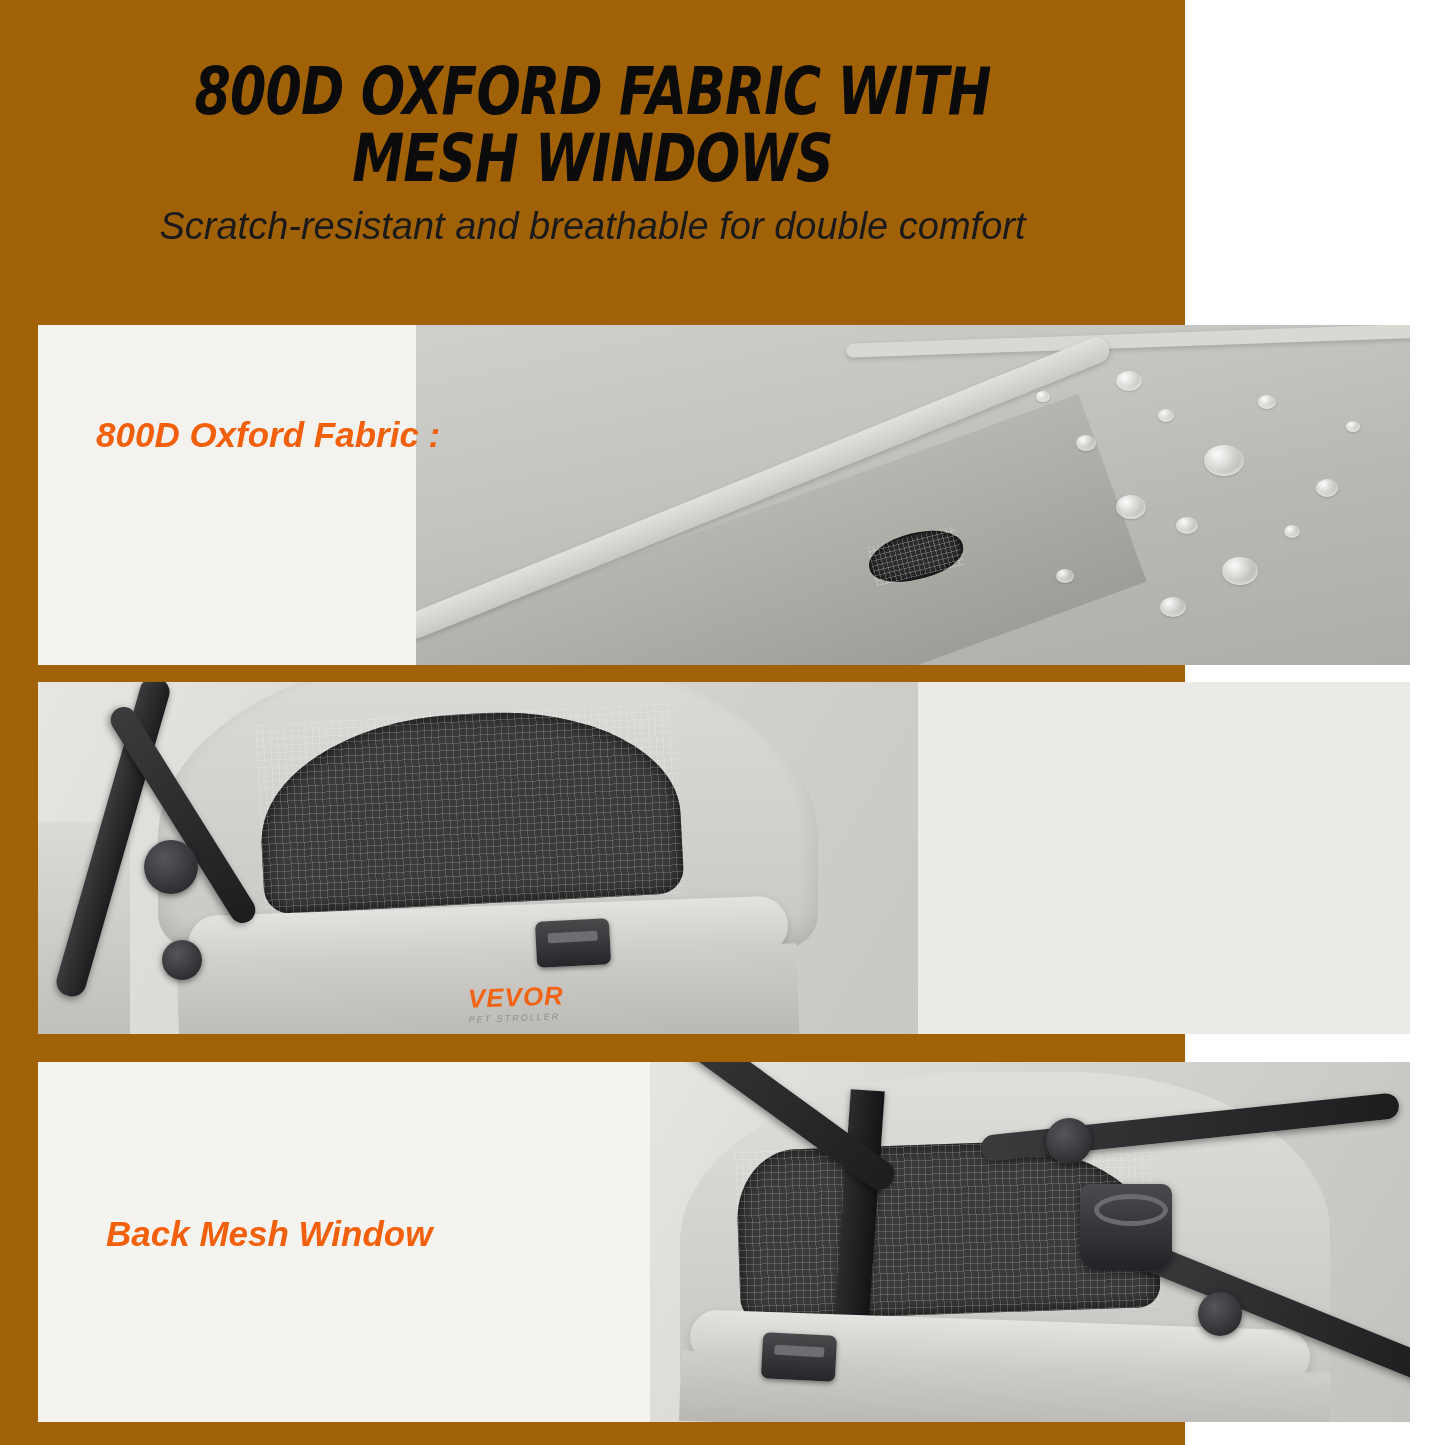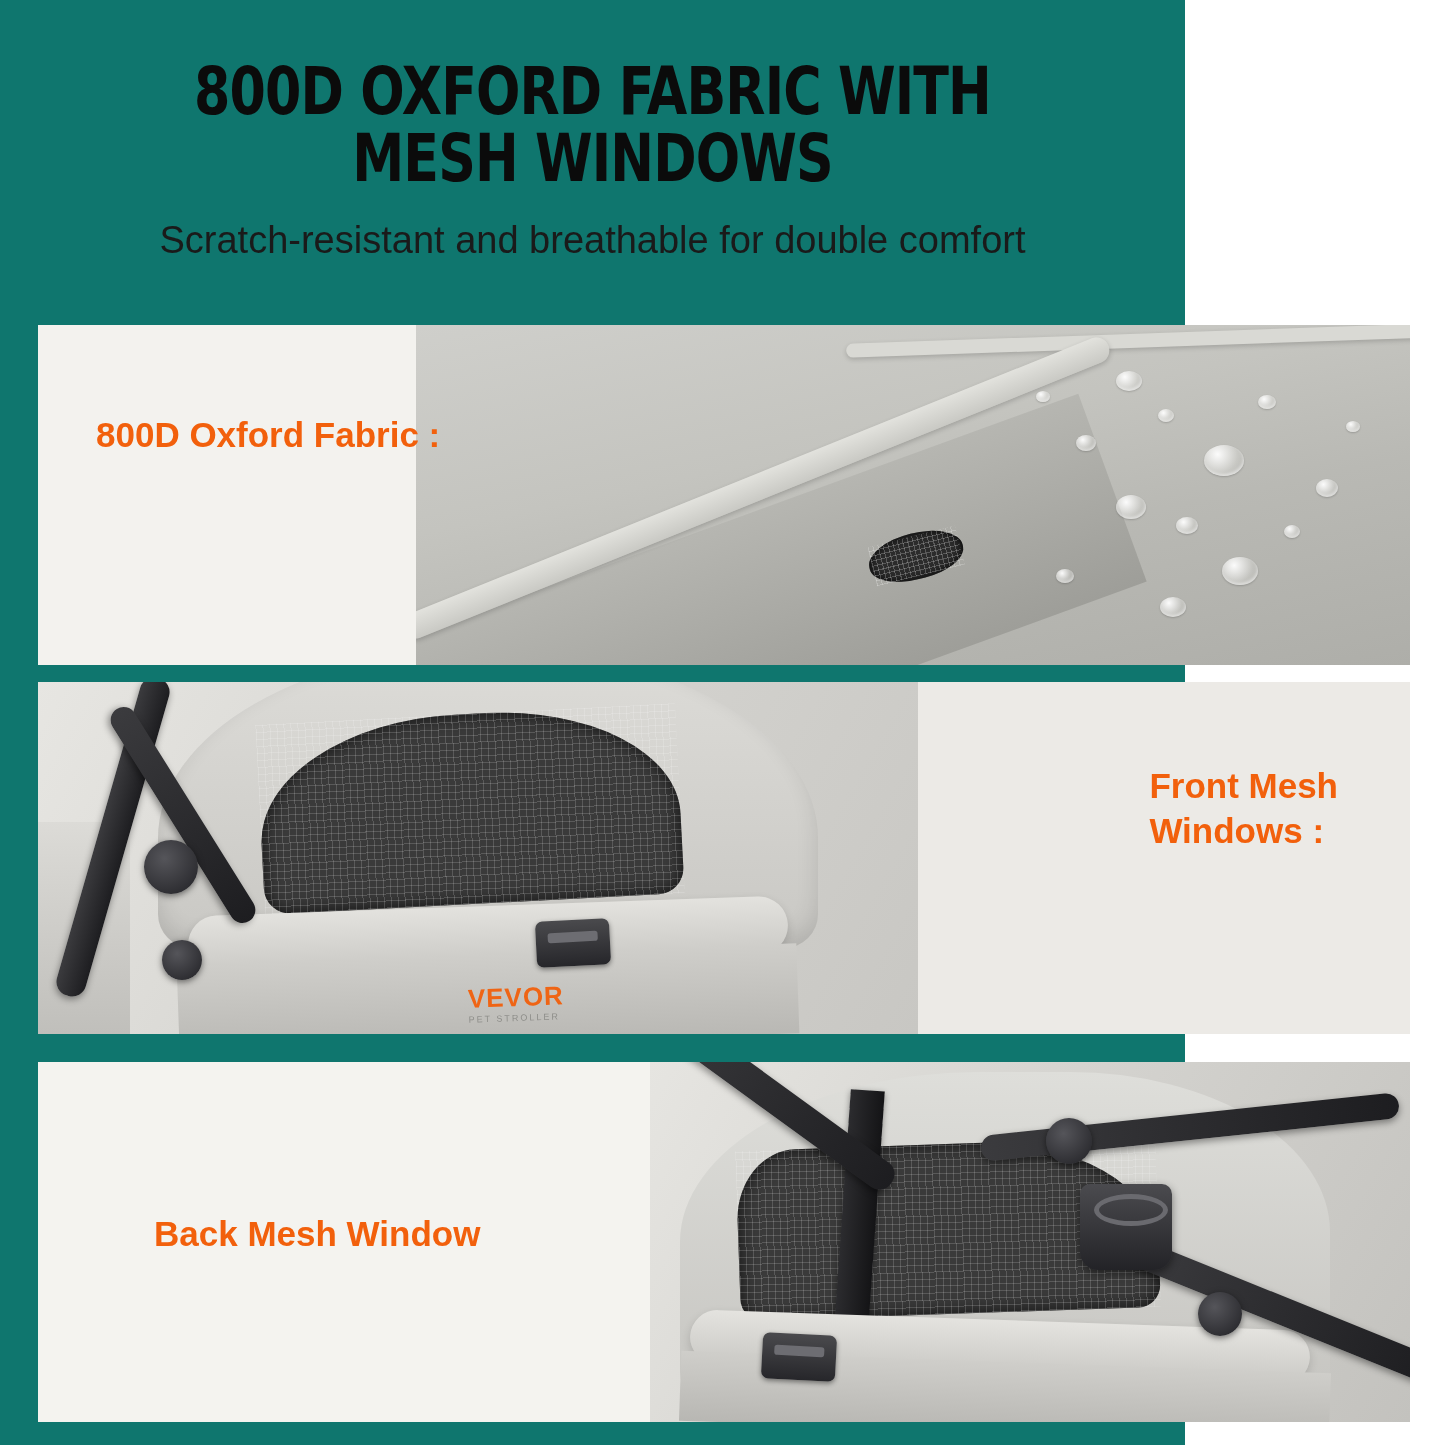--- a/index.html
+++ b/index.html
@@ -7,41 +7,42 @@
     width: 1445px;
     height: 1445px;
     background: #ffffff;
     font-family: "Liberation Sans", sans-serif;
     overflow: hidden;
   }
   .page {
     position: relative;
     width: 1185px;
     height: 1445px;
-    background: #0f766e;
+    background: #a16207;
+    font-style: italic;
   }
 
   
   .header {
     padding-top: 58px;
     text-align: center;
   }
   .title {
     font-family: "DejaVu Sans", sans-serif;
     font-weight: bold;
     font-size: 66px;
     line-height: 1.02;
     letter-spacing: -1px;
     color: #0b0b0b;
     transform: scaleX(0.88);
     white-space: pre-line;
     font-stretch: condensed;
   }
   .subtitle {
-    margin-top: 26px;
+    margin-top: 12px;
     font-size: 38px;
     color: #1a1a1a;
     font-family: "Liberation Sans", sans-serif;
   }
 
   
   .panel {
     position: absolute;
     left: 38px;
     width: 1372px;
@@ -66,21 +67,21 @@
   .label-sub {
     margin-top: 14px;
     color: #1b1b1b;
     font-size: 31px;
     line-height: 1.36;
     white-space: pre-line;
   }
 
   #txt-fabric { left: 58px; top: 88px; }
   #txt-front  { right: 72px; top: 82px; text-align: left; }
-  #txt-back   { left: 68px; top: 150px; margin-left: 48px; }
+  #txt-back   { left: 68px; top: 150px; }
 
   
   .photo { position: absolute; overflow: hidden; }
 
   
   #photo-fabric {
     left: 378px; top: 0; width: 994px; height: 340px;
     background:
       linear-gradient(168deg, #cfcfcb 0%, #c4c4bf 38%, #b9b9b4 62%, #aeaea9 100%);
   }
@@ -336,22 +337,20 @@
         <div class="frame-bar" id="bar-b"></div>
         <div class="joint" id="joint-a"></div>
         <div class="joint" id="joint-b"></div>
         <div class="brand">
           <span>VEVOR</span>
           <small>PET STROLLER</small>
         </div>
       </div>
 
       <div class="txt-block" id="txt-front">
-        <div class="label-orange">Front Mesh
-Windows :</div>
       </div>
 
     </div>
   </section>
 
   <section class="panel" id="panel-back">
     <div class="panel-inner">
 
       <div class="photo" id="photo-back">
         <div class="hood-shell-2"></div>

